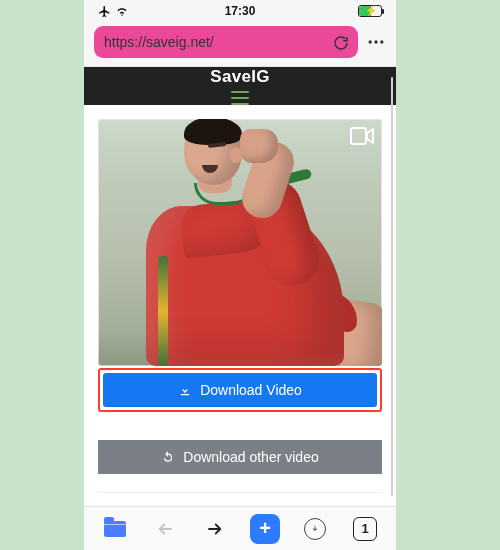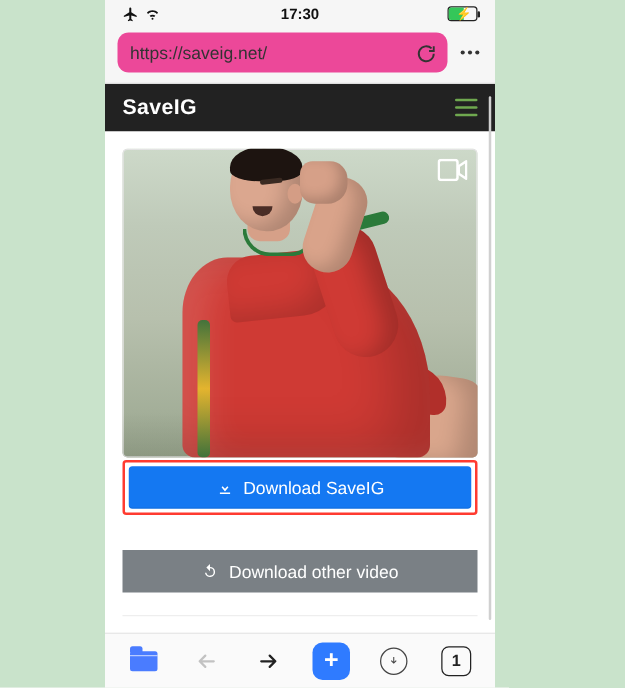--- a/index.html
+++ b/index.html
@@ -58,20 +58,21 @@
     border-top:1px solid #e4e4e4;
   }
   .wv-scroll-edge {
     position:absolute; right:3px; top:10px; bottom:10px; width:2px;
     background:#d0d0d0; border-radius:2px;
   }
   .site-header {
     height:38px; background:#222; color:#fff;
     display:flex; align-items:center; justify-content:space-between;
     padding:0 14px;
+    flex-direction:column;
   }
   .site-logo { font-size:17px; font-weight:700; letter-spacing:0.3px;}
   .hamburger { width:18px; height:14px; display:flex; flex-direction:column; justify-content:space-between;}
   .hamburger span{ height:2px; background:#6fa84f; border-radius:1px;}
   .content { padding: 14px 14px 6px 14px; }
   .media-card {
     width:100%; height:247px; border-radius:4px; overflow:hidden;
     position:relative;
     background: linear-gradient(180deg,#cdd9c9 0%, #bfcab9 25%, #b7c0ad 55%, #9aa68f 100%);
     box-shadow: inset 0 0 0 1px #e3e3e3;
@@ -278,21 +279,21 @@
         </div>
       </div>
 
       <div class="dl-btn-wrap">
         <div class="dl-btn">
           <span>
             <svg width="14" height="14" viewBox="0 0 24 24">
                 <path fill="#fff" d="M12 3v10.586l3.293-3.293 1.414 1.414L12 17.414l-4.707-5.707 1.414-1.414L12 13.586V3h0zM5 19h14v2H5z"></path>
               </svg>
           </span>
-          <span>Download SaveIG</span>
+          <span>Download Video</span>
         </div>
       </div>
 
       <div class="gray-btn">
         <span>
           <svg width="14" height="14" viewBox="0 0 24 24">
               <path fill="#fff" d="M12 6V2L7 7l5 5V8a5 5 0 1 1-4.9 6H5.05A7 7 0 1 0 12 6z"></path>
             </svg>
         </span>
         <span>Download other video</span>

